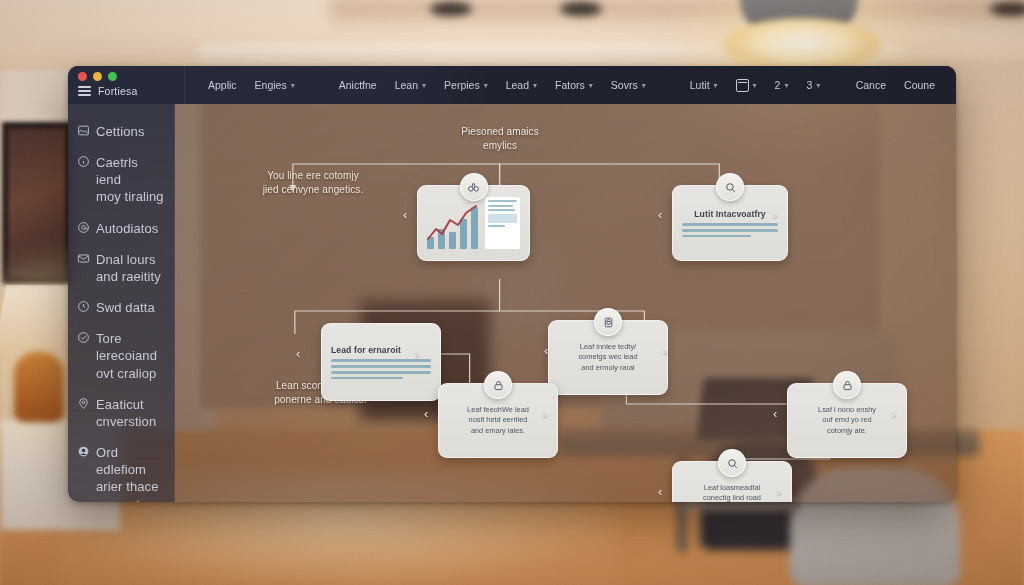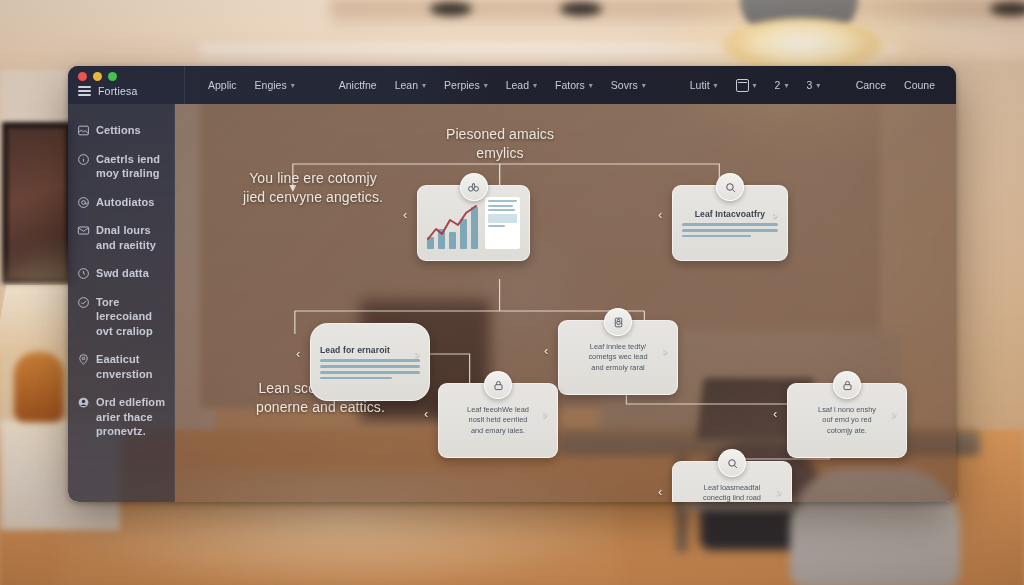--- a/index.html
+++ b/index.html
@@ -202,23 +202,22 @@
   }
   .sb-item{
     display:flex;gap:6px;padding:7px 8px 7px 9px;align-items:flex-start;
   }
   .sb-ico{
     flex:0 0 13px;width:13px;height:13px;margin-top:1px;
     color:#b9bcc9;
   }
   .sb-ico svg{display:block;width:13px;height:13px;}
   .sb-txt{
-    color:#c7cad6;font-size:11px;line-height:1.32;letter-spacing:.1px;
+    color:#c7cad6;font-size:13px;line-height:1.32;letter-spacing:.1px;
     white-space:pre-line;
-    font-weight:bold;
   }
 
   
   .canvas{
     flex:1;position:relative;overflow:hidden;
     background:linear-gradient(135deg,rgba(90,66,56,.50),rgba(96,70,58,.42) 45%,rgba(110,78,62,.46));
     backdrop-filter:blur(1.5px);
   }
   .canvas-tint{position:absolute;inset:0;background:rgba(92,62,48,.30);}
 
@@ -264,21 +263,21 @@
 
   
   .arrow{
     position:absolute;color:#ede7e1;font-size:13px;line-height:1;
     text-shadow:0 1px 2px rgba(0,0,0,.4);
     user-select:none;
   }
 
   
   .annot{
-    position:absolute;color:#f0e7de;font-size:14px;line-height:1.38;
+    position:absolute;color:#f0e7de;font-size:10px;line-height:1.38;
     text-align:center;white-space:pre-line;
     text-shadow:0 1px 3px rgba(0,0,0,.5);letter-spacing:.1px;
   }
 
   
   .chartfig{display:flex;align-items:flex-end;gap:6px;width:100%;height:50px;padding:2px 1px 0;}
   .chartfig .plot{position:relative;flex:0 0 52px;height:46px;}
   .chartfig .plot .bar{position:absolute;bottom:0;width:7px;background:#7fa7b8;border-radius:1px;}
   .chartfig .plot svg{position:absolute;inset:0;width:100%;height:100%;overflow:visible;}
   .chartfig .doc{
@@ -558,43 +557,43 @@
       </div>
       <div class="arrow" style="left:228px;top:104px;">‹</div>
 
       <div class="node" style="left:497px;top:81px;width:96px;height:58px;">
         <div class="badge">
           <svg viewBox="0 0 24 24" fill="none" stroke="currentColor" stroke-width="1.8">
             <circle cx="11" cy="11" r="6"></circle>
               <path d="M15.6 15.6L20 20"></path>
           </svg>
         </div>
-        <div class="title">Leaf Intacvoatfry</div>
+        <div class="title">Lutit Intacvoatfry</div>
         <div class="bars">
           <i class="s1"></i>
           <i class="s2"></i>
           <i class="s4"></i>
         </div>
       </div>
       <div class="arrow" style="left:483px;top:104px;">‹</div>
       <div class="arrow" style="left:598px;top:104px;">›</div>
 
-      <div class="node" style="left:135px;top:219px;width:100px;height:60px;align-items:flex-start;border-radius:18px;">
+      <div class="node" style="left:146px;top:219px;width:100px;height:60px;align-items:flex-start;">
         <div class="title left">Lead for ernaroit</div>
         <div class="bars">
           <i class="s1"></i>
           <i class="s2"></i>
           <i class="s3"></i>
           <i class="s4"></i>
         </div>
       </div>
       <div class="arrow" style="left:121px;top:243px;">‹</div>
       <div class="arrow" style="left:240px;top:243px;">›</div>
 
-      <div class="node" style="left:383px;top:216px;width:100px;height:57px;">
+      <div class="node" style="left:373px;top:216px;width:100px;height:57px;">
         <div class="badge">
           <svg viewBox="0 0 24 24" fill="none" stroke="currentColor" stroke-width="1.7">
             <rect x="6" y="4" width="12" height="16" rx="2"></rect>
             <path d="M9.6 10.2v-1.6a2.4 2.4 0 014.8 0v1.6"></path>
             <rect x="9" y="10.2" width="6" height="5.2" rx="1"></rect>
           </svg>
         </div>
         <div class="body">Leaf innlee tedty/
 cometgs wec lead
 and ermoly raral</div>

